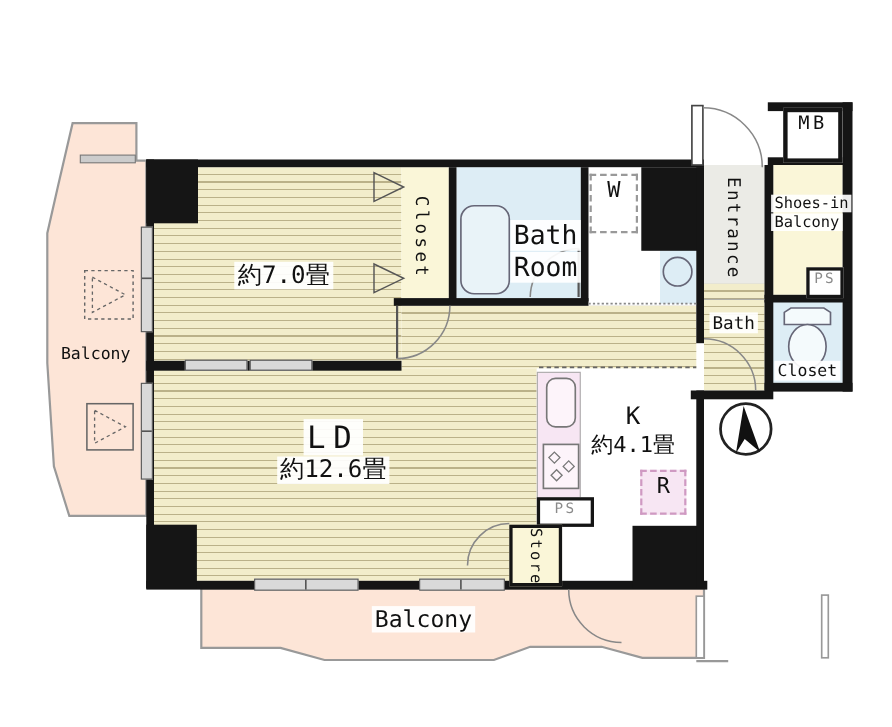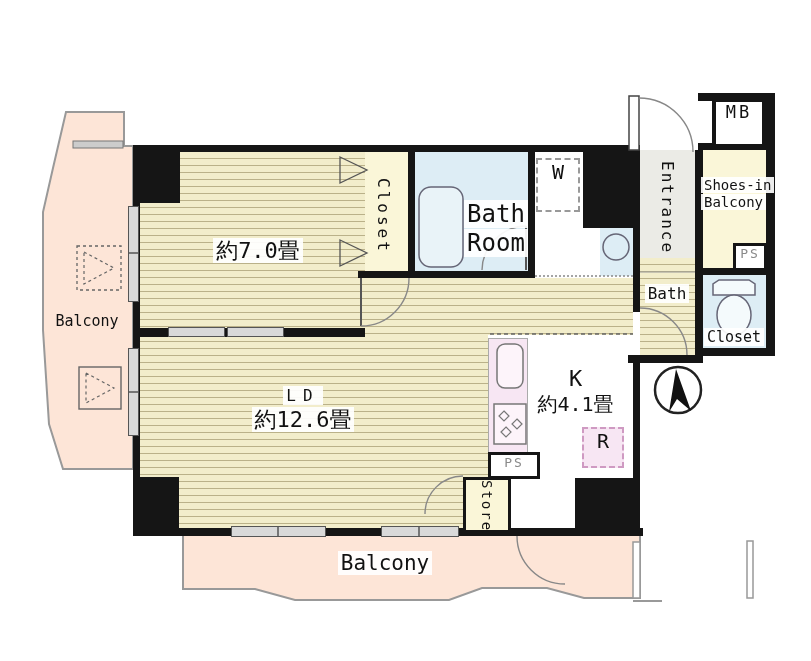--- a/index.html
+++ b/index.html
@@ -147,21 +147,21 @@
       <path d="M 676,369 L 691,411 L 677,399 L 669,412 Z" fill="#111"></path>
     </g>
   </svg>
 
   <div class="label" style="left:148px;top:212px;width:220px;font-size:22px;">
     <br>
     <span class="lbg">約7.0畳</span>
   </div>
 
   <div class="label" style="left:193px;top:381px;width:220px;font-size:22px;">
-    <span class="lbg" style="letter-spacing:7px;font-size:16px;">LD</span><br>
+    <span class="lbg" style="letter-spacing:7px;font-size:28px;">LD</span><br>
     <span class="lbg">約12.6畳</span>
   </div>
 
   <div class="label" style="left:518px;top:366px;width:115px;font-size:20px;">
     <span class="lbg" style="font-size:22px;">K</span><br>
     <span class="lbg">約4.1畳</span>
   </div>
 
   <div class="label" style="left:460px;top:172px;width:72px;font-size:24px;margin-top:28px;">
     <span class="lbg">Bath Room</span>

